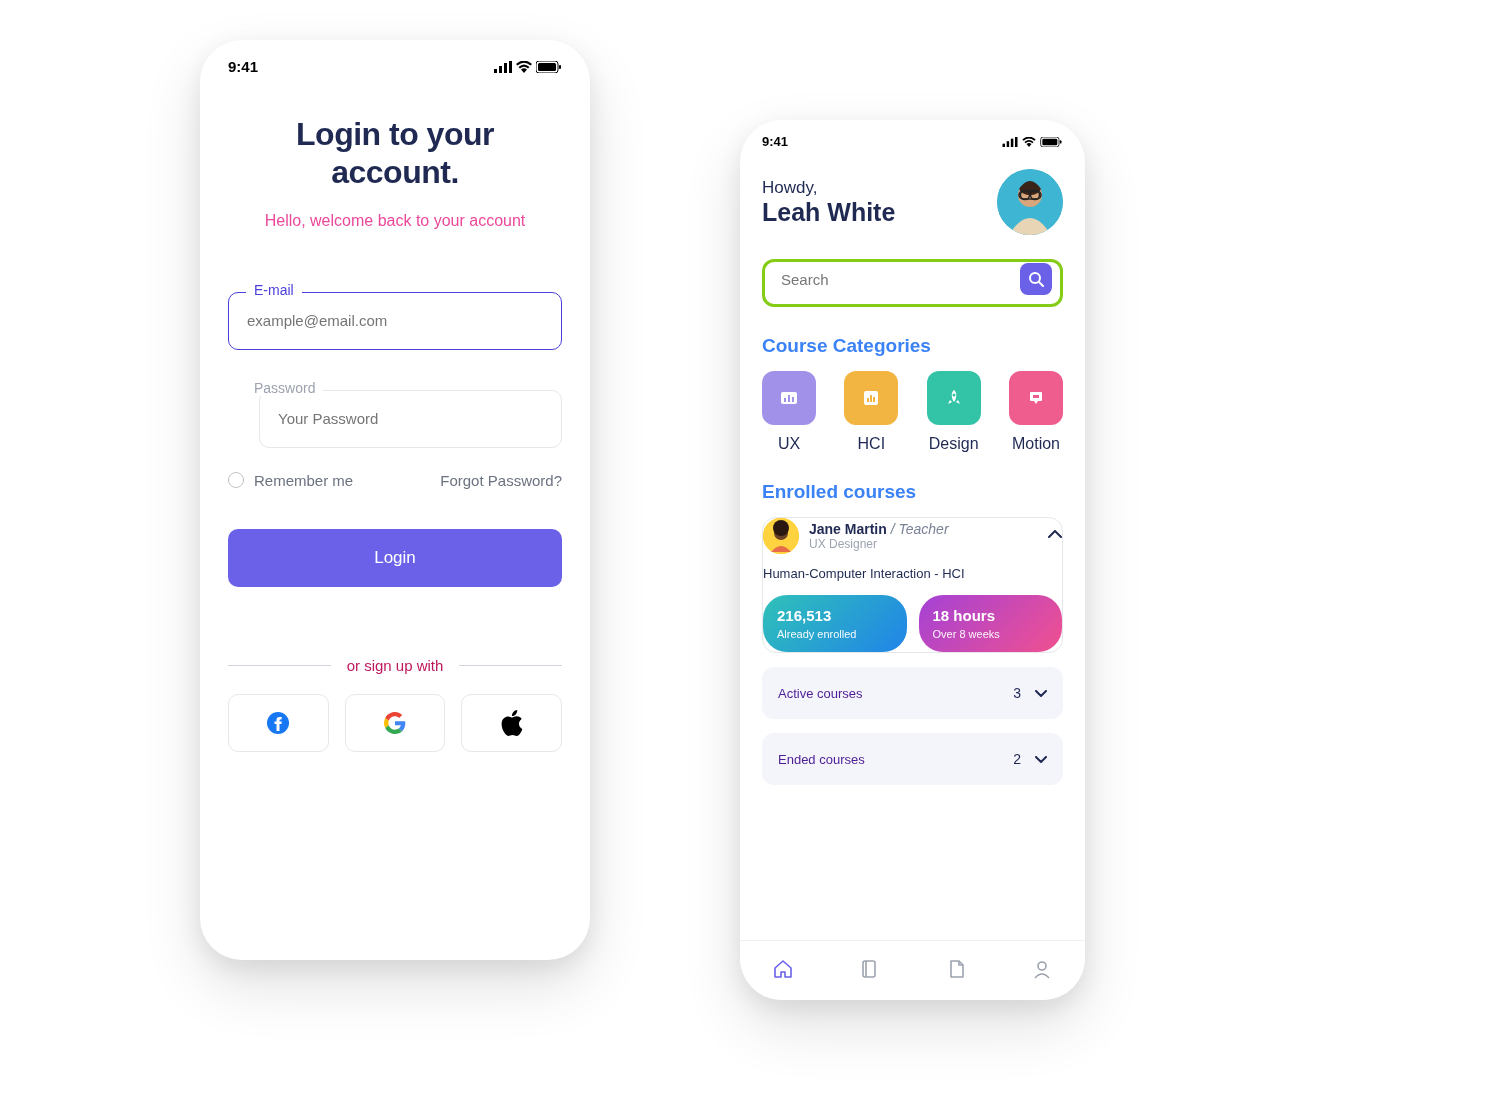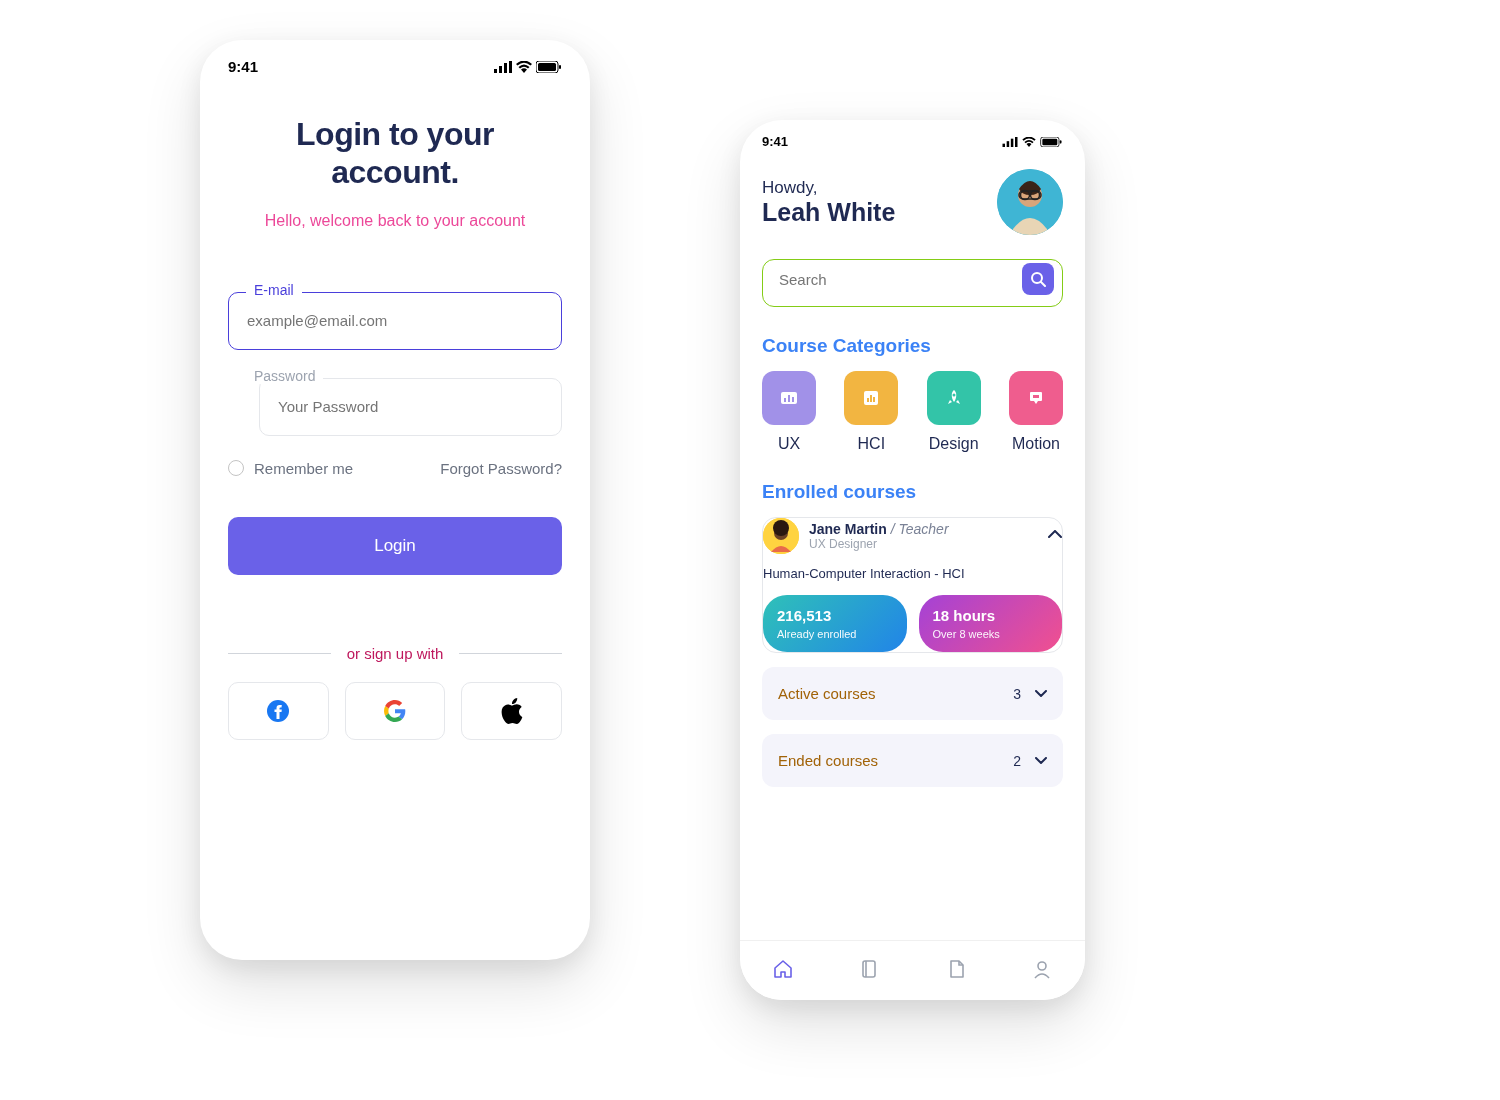--- a/index.html
+++ b/index.html
@@ -49,21 +49,21 @@
   line-height: 1.2;
   letter-spacing: -0.5px;
 }
 .login-subtitle {
   font-size: 16px;
   color: #ec4899;
   text-align: center;
   margin-top: 20px;
 }
 .form-group { margin-top: 62px; position: relative; }
-.form-group.second { margin-top: 28px; padding-left: 31px; }
+.form-group.second { margin-top: 40px; padding-left: 31px; }
 .floating-label {
   position: absolute;
   top: -10px;
   left: 18px;
   background: #fff;
   padding: 0 8px;
   font-size: 14px;
 }
 .floating-label.active { color: #4a3fdb; }
 .floating-label.inactive { color: #9ca3af; }
@@ -125,21 +125,21 @@
 .greeting-text .name { font-size: 25px; font-weight: 700; color: #1f2952; }
 .avatar-big {
   width: 66px; height: 66px;
   border-radius: 50%;
   background: #4ab5cf;
   overflow: hidden;
   position: relative;
 }
 .search-wrap {
   margin-top: 24px;
-  border: 1px solid #84cc16;
+  border: 3px solid #84cc16;
   border-radius: 12px;
   height: 48px;
   display: flex;
   align-items: center;
   padding: 0 8px 8px 16px;
 }
 .search-wrap input {
   flex: 1;
   border: none;
   outline: none;
@@ -200,21 +200,21 @@
 .stat-small { font-size: 11px; margin-top: 4px; opacity: 0.95; }
 .collapse-card {
   margin-top: 14px;
   background: #f4f4fb;
   border-radius: 12px;
   padding: 18px 16px;
   display: flex;
   align-items: center;
   justify-content: space-between;
 }
-.collapse-title { font-size: 15px; color: #a16207; font-weight: 500; }
+.collapse-title { font-size: 13px; color: #4c1d95; font-weight: 500; }
 .collapse-right { display: flex; align-items: center; gap: 14px; color: #1f2952; }
 .collapse-count { font-size: 14px; }
 .bottom-nav {
   position: absolute;
   bottom: 0; left: 0; right: 0;
   height: 60px;
   background: #fff;
   border-top: 1px solid #f0f0f0;
   display: flex;
   justify-content: space-around;

